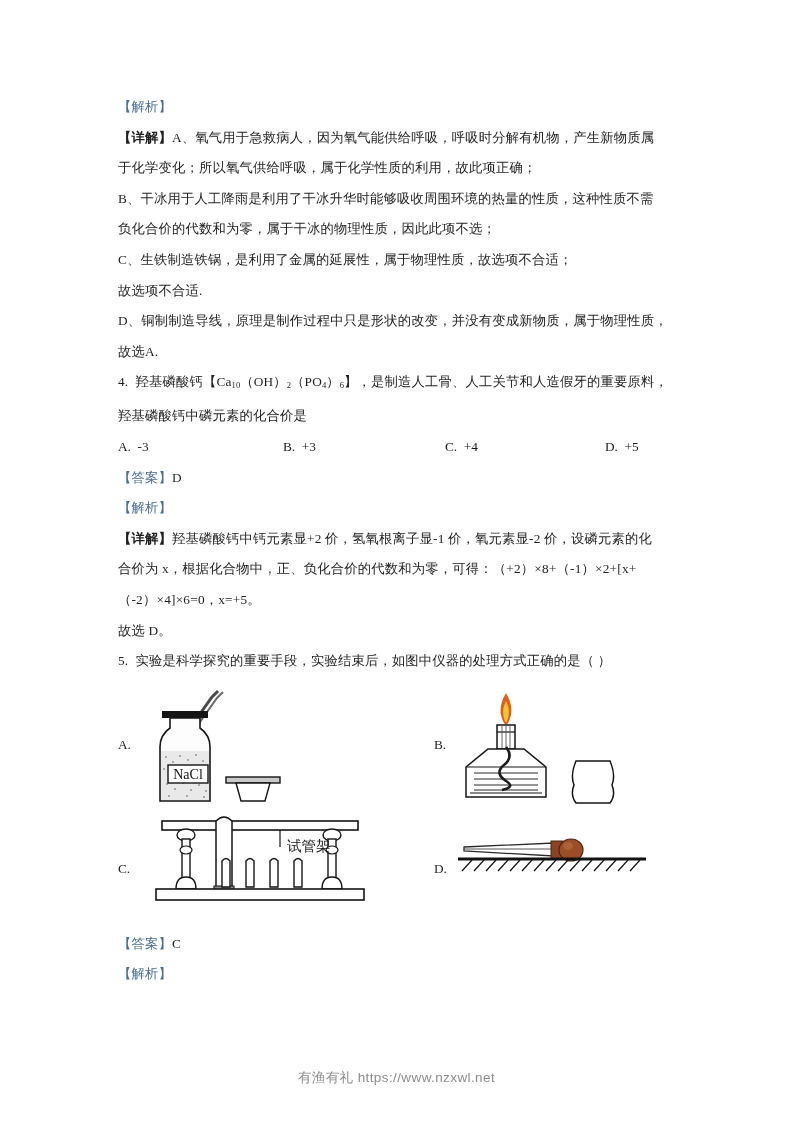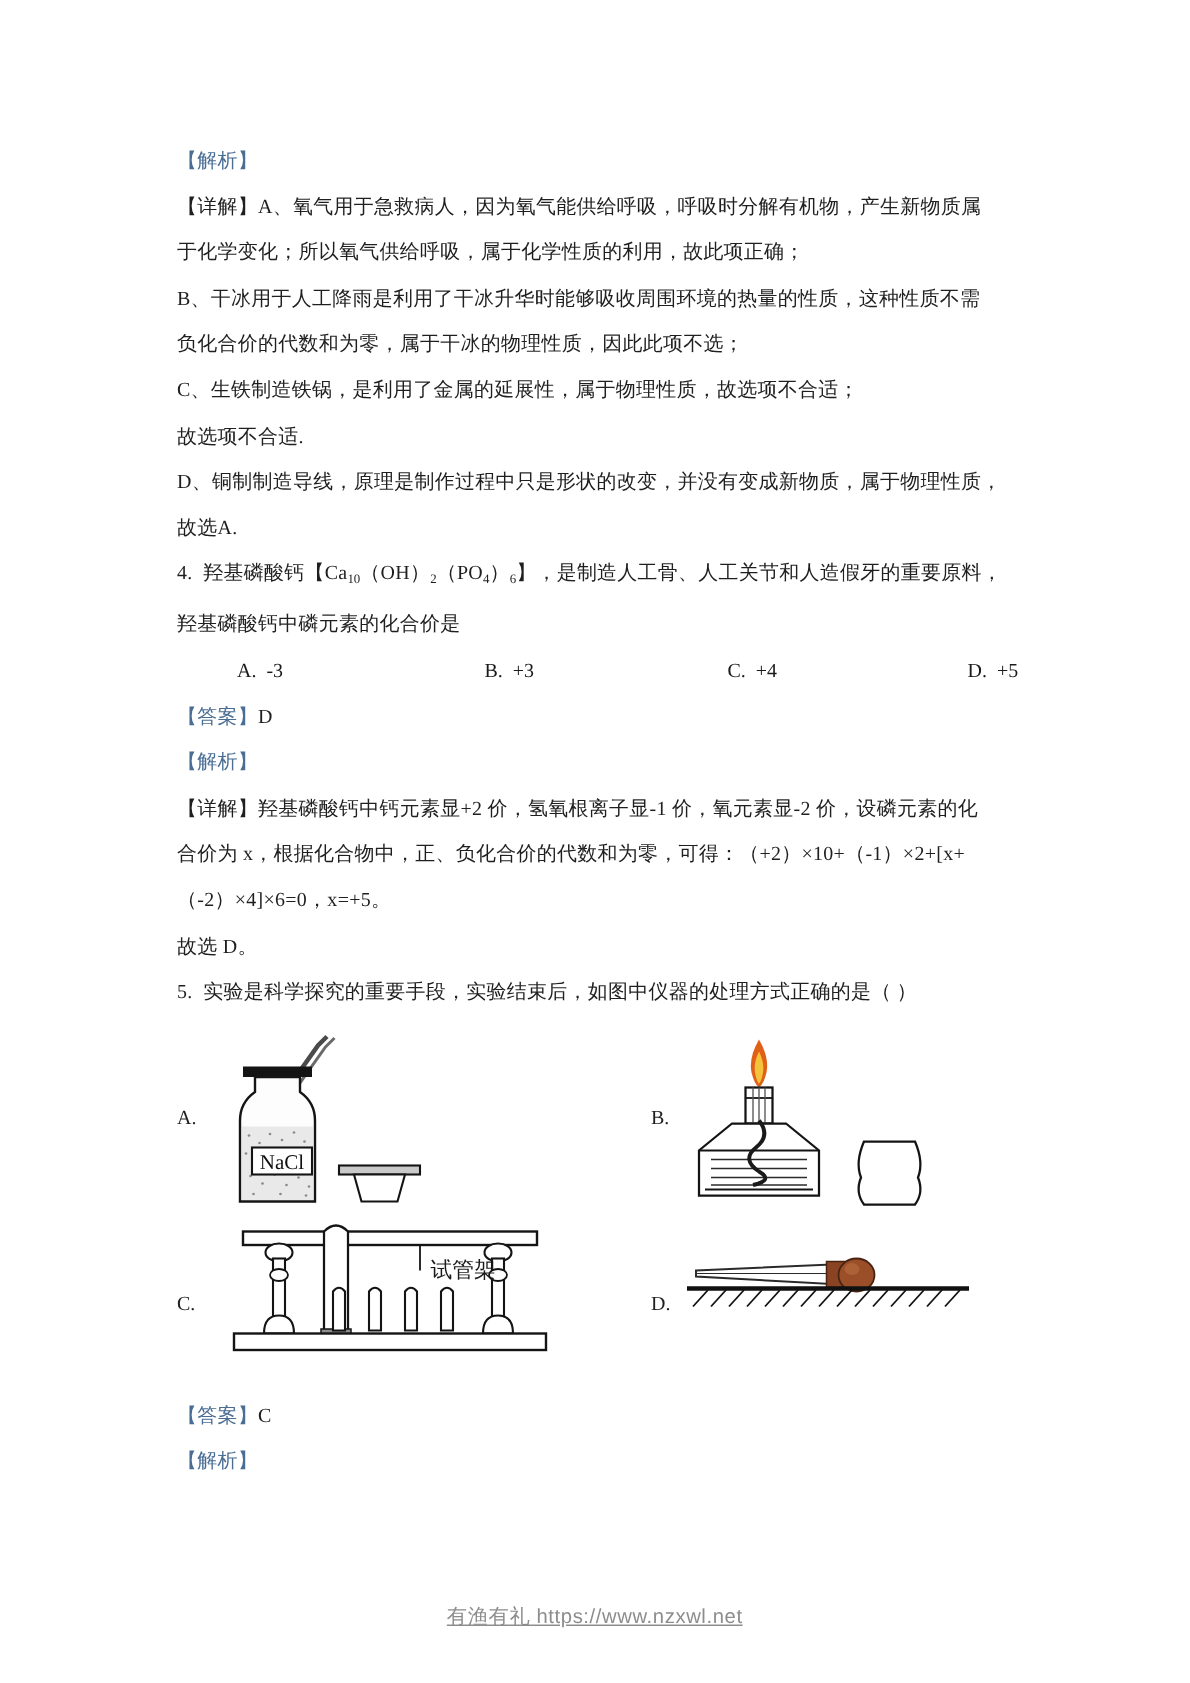--- a/index.html
+++ b/index.html
@@ -34,36 +34,35 @@
     color: #1f1f1f;
     letter-spacing: 0.2px;
     white-space: nowrap;
   }
   .tag-blue {
     color: #4a6d94;
     font-weight: 500;
   }
   .tag-black {
     color: #1f1f1f;
-    font-weight: 400;
+    font-weight: 700;
   }
   .q-line {
     font-size: 13.3px;
     line-height: 30.6px;
   }
   .opts {
     position: relative;
     height: 30.6px;
     font-size: 13.3px;
     line-height: 30.6px;
   }
   .opt {
     position: absolute;
     top: 0;
-    margin-left: 40px;
   }
   sub {
     font-size: 8.6px;
     vertical-align: -0.28em;
     letter-spacing: 0;
   }
   
   .figures {
     position: relative;
     width: 562px;
@@ -83,21 +82,20 @@
   .footer {
     position: absolute;
     left: 0;
     top: 1069px;
     width: 793px;
     text-align: center;
     font-size: 13.5px;
     color: #8d8d8d;
     font-family: "Liberation Sans", sans-serif;
     letter-spacing: 0.4px;
-    text-decoration: underline;
   }
   svg { display: block; overflow: visible; }
 </style>
 </head>
 <body>
 
 <div class="page">
   <div class="content">
 
     <div class="line">
@@ -141,21 +139,21 @@
 
     <div class="line">
       <span class="tag-blue">【答案】</span><span>D</span>
     </div>
     <div class="line">
       <span class="tag-blue">【解析】</span>
     </div>
     <div class="line">
       <span class="tag-black">【详解】</span><span>羟基磷酸钙中钙元素显+2 价，氢氧根离子显-1 价，氧元素显-2 价，设磷元素的化</span>
     </div>
-    <div class="line">合价为 x，根据化合物中，正、负化合价的代数和为零，可得：（+2）×10+（-1）×2+[x+</div>
+    <div class="line">合价为 x，根据化合物中，正、负化合价的代数和为零，可得：（+2）×8+（-1）×2+[x+</div>
     <div class="line">（-2）×4]×6=0，x=+5。</div>
     <div class="line">故选 D。</div>
 
     <div class="line q-line">
       <span>5.</span>&nbsp;
       <span>实验是科学探究的重要手段，实验结束后，如图中仪器的处理方式正确的是（        ）</span>
     </div>
 
     <div class="figures">
 

